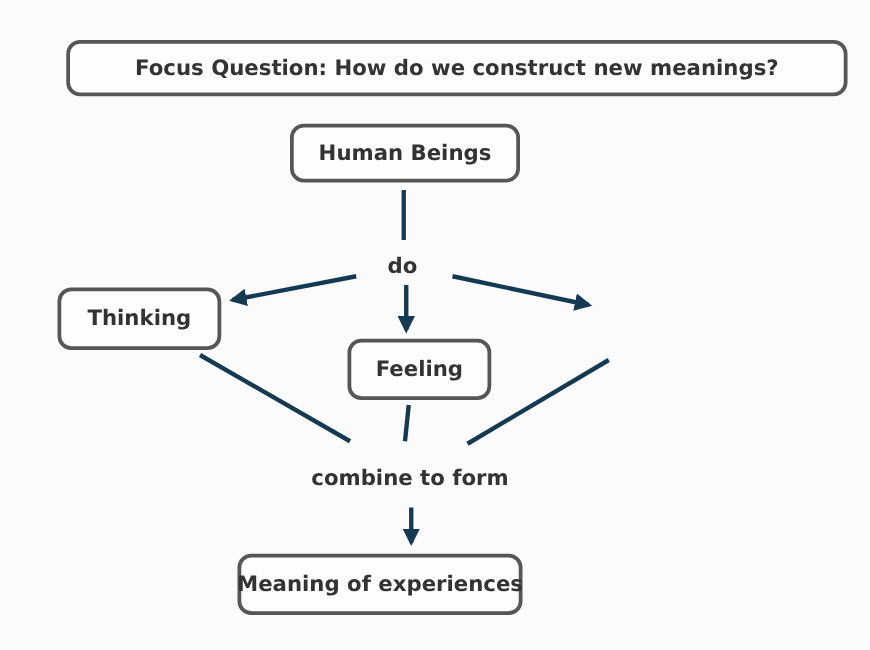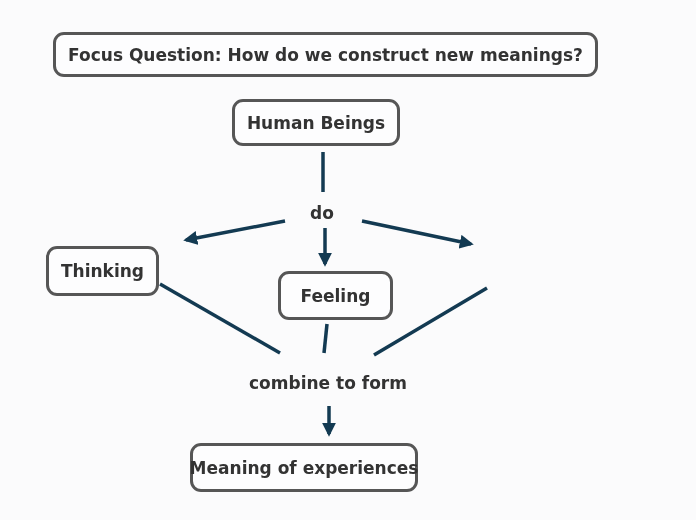--- a/index.html
+++ b/index.html
@@ -36,23 +36,23 @@
     border-radius: 11px;
     color: #333333;
     font-weight: bold;
     font-size: 17px;
     display: flex;
     align-items: center;
     justify-content: center;
     text-align: center;
     white-space: nowrap;
   }
-  .node-focus    { left: 53px;  top: 32px;  width: 545px; height: 45px; }
-  .node-human    { left: 232px; top: 99px;  width: 168px; height: 47px; }
-  .node-thinking { left: 46px;  top: 246px; width: 113px; height: 50px; justify-content: center; }
+  .node-focus    { left: 53px;  top: 32px;  width: 625px; height: 45px; }
+  .node-human    { left: 232px; top: 99px;  width: 184px; height: 47px; }
+  .node-thinking { left: 46px;  top: 230px; width: 131px; height: 50px; justify-content: center; }
   .node-feeling  { left: 268px; top: 271px; width: 115px; height: 49px; margin-left: 10px; }
   .node-acting   { left: 479px; top: 232px; width: 107px; height: 52px; }
   .node-meaning  { left: 190px; top: 443px; width: 228px; height: 49px; }
   .edge-label {
     position: absolute;
     transform: translate(-50%, -50%);
     color: #333333;
     font-weight: bold;
     font-size: 17px;
     white-space: nowrap;

